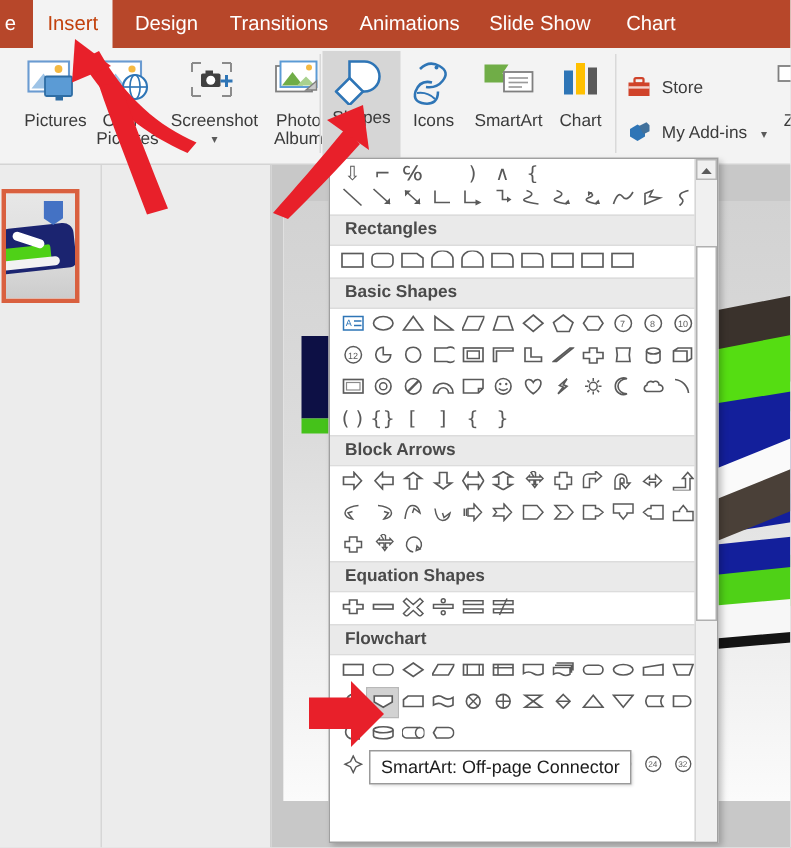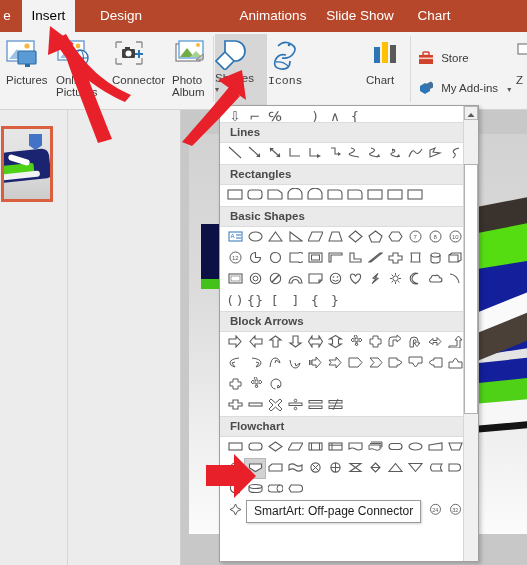--- a/index.html
+++ b/index.html
@@ -13,29 +13,29 @@
   #ribbon-tabs{
     position:absolute;left:0;top:0;width:527px;height:32px;
     background:#b7472a;
   }
   .tab{
     position:absolute;top:0;height:32px;line-height:32px;
     font-size:13.5px;color:#ffffff;text-align:center;white-space:nowrap;
     cursor:default;
   }
   .tab.active{
-    background:#f3f3f3;color:#000000;
+    background:#f3f3f3;color:#c2410c;
   }
   
   #ribbon-body{
     position:absolute;left:0;top:32px;width:527px;height:77px;
     background:#f3f3f3;border-bottom:1px solid #d4d4d4;
   }
   .rbtn{
-    position:absolute;color:#3b3b3b;font-size:11.5px;
+    position:absolute;text-align:center;color:#3b3b3b;font-size:11.5px;
     cursor:default;
   }
   .rbtn .lbl{display:block;line-height:12px;}
   .rbtn .ico{display:block;margin:0 auto;}
   #btn-shapes{background:#d6d6d6;}
   .grp-sep{
     position:absolute;top:4px;width:1px;height:66px;background:#d9d9d9;
   }
   .addin-row{
     position:absolute;font-size:11.5px;color:#3b3b3b;white-space:nowrap;
@@ -125,21 +125,22 @@
   #annot-1{left:28px;top:22px;}
   #annot-2{left:172px;top:66px;}
   #annot-3{left:206px;top:452px;}
 </style>
 </head>
 <body>
 
 <div id="ribbon-tabs">
   <div class="tab" style="left:-8px;width:30px;">e</div>
   <div class="tab active" style="left:22px;width:53px;">Insert</div>
-  <div class="tab" style="left:80px;width:62px;text-align:right;">Design</div>
+  <div class="tab" style="left:80px;width:62px;">Design</div>
+  <div class="tab" style="left:146px;width:80px;">Transitions</div>
   <div class="tab" style="left:230px;width:86px;">Animations</div>
   <div class="tab" style="left:320px;width:80px;">Slide Show</div>
   <div class="tab" style="left:404px;width:60px;">Chart</div>
 </div>
 
 <div id="ribbon-body">
 
   <div class="rbtn" style="left:6px;top:6px;width:62px;">
     <span class="ico">
       <svg width="38" height="34" viewBox="0 0 38 34">
@@ -176,21 +177,21 @@
         </g>
         <rect x="10" y="11" width="13" height="9" rx="1.2" fill="#404040"></rect>
         <rect x="13" y="9" width="5" height="2.5" fill="#404040"></rect>
         <circle cx="16.5" cy="15.5" r="3" fill="#fff"></circle>
         <g stroke="#2e75b6" stroke-width="2">
             <line x1="27" y1="12" x2="27" y2="20"></line>
             <line x1="23" y1="16" x2="31" y2="16"></line>
           </g>
       </svg>
     </span>
-    <span class="lbl">Connector</span>
+    <span class="lbl">Screenshot</span>
     <span class="lbl caret">▾</span>
   </div>
 
   <div class="rbtn" style="left:172px;top:6px;width:54px;">
     <span class="ico">
       <svg width="38" height="34" viewBox="0 0 38 34">
         <rect x="4" y="6" width="24" height="17" fill="#fff" stroke="#7f7f7f" stroke-width="1.2"></rect>
         <rect x="7" y="3" width="24" height="17" fill="#fff" stroke="#5b9bd5" stroke-width="1.3"></rect>
         <polygon points="8,19 15,10 22,19" fill="#70ad47"></polygon>
         <polygon points="18,19 24,13 30,19" fill="#a9d18e"></polygon>
@@ -209,32 +210,46 @@
     <span class="ico">
       <svg width="36" height="32" viewBox="0 0 36 32">
         <path d="M20 3 a10 10 0 0 1 0 20 h-10 v-20 z" fill="#fff" stroke="#2e75b6" stroke-width="1.7"></path>
         <polygon points="10,14 19,23 10,32 1,23" fill="#fff" stroke="#2e75b6" stroke-width="1.7"></polygon>
       </svg>
     </span>
     <span class="lbl">Shapes</span>
     <span class="lbl caret">▾</span>
   </div>
 
-  <div class="rbtn" style="left:268px;top:6px;width:42px;font-family:Liberation Mono, monospace;">
+  <div class="rbtn" style="left:268px;top:6px;width:42px;">
     <span class="ico">
       <svg width="38" height="34" viewBox="0 0 38 34">
         <path d="M10 8 q6 -6 13 -2 q7 4 2 10 q-4 5 -11 4" fill="none" stroke="#2e75b6" stroke-width="1.7"></path>
         <circle cx="21" cy="7" r="1.3" fill="#2e75b6"></circle>
         <path d="M18 17 q-8 -2 -11 6 q-2 7 6 8 q9 1 9 -8" fill="none" stroke="#2e75b6" stroke-width="1.7"></path>
         <path d="M8 24 q7 -1 12 4" fill="none" stroke="#2e75b6" stroke-width="1.3"></path>
       </svg>
     </span>
     <span class="lbl">Icons</span>
   </div>
 
+  <div class="rbtn" style="left:310px;top:6px;width:58px;">
+    <span class="ico">
+      <svg width="38" height="34" viewBox="0 0 38 34">
+        <path d="M3 5 h16 l-4 6 l4 6 h-16 z" fill="#70ad47"></path>
+        <rect x="16" y="10" width="19" height="13" fill="#fff" stroke="#7f7f7f" stroke-width="1.2"></rect>
+        <g stroke="#9a9a9a" stroke-width="1.1">
+          <line x1="19" y1="14" x2="32" y2="14"></line>
+          <line x1="19" y1="17" x2="32" y2="17"></line>
+          <line x1="19" y1="20" x2="28" y2="20"></line>
+        </g>
+      </svg>
+    </span>
+    <span class="lbl">SmartArt</span>
+  </div>
 
   <div class="rbtn" style="left:366px;top:6px;width:42px;">
     <span class="ico">
       <svg width="38" height="34" viewBox="0 0 38 34">
         <rect x="8" y="9" width="6" height="16" fill="#2e75b6"></rect>
         <rect x="16" y="4" width="6" height="21" fill="#ffc000"></rect>
         <rect x="24" y="7" width="6" height="18" fill="#595959"></rect>
       </svg>
     </span>
     <span class="lbl">Chart</span>
@@ -319,21 +334,20 @@
   <div class="sec-row" style="border-top:none;height:14px;overflow:hidden;">
     <span class="shape-cell"><span class="glyph">⇩</span></span>
     <span class="shape-cell"><span class="glyph">⌐</span></span>
     <span class="shape-cell"><span class="glyph">℅</span></span>
     <span class="shape-cell"></span>
     <span class="shape-cell"><span class="glyph">)</span></span>
     <span class="shape-cell"><span class="glyph">∧</span></span>
     <span class="shape-cell"><span class="glyph">{</span></span>
   </div>
 
-  <div class="sec-head">Lines</div>
   <div class="sec-row">
     <span class="shape-cell"><svg width="15" height="14">
           <line x1="1" y1="1" x2="13" y2="12" stroke="#5a5a5a" stroke-width="1.1"></line>
         </svg></span>
     <span class="shape-cell"><svg width="15" height="14">
           <line x1="1" y1="1" x2="12" y2="11" stroke="#5a5a5a" stroke-width="1.1"></line>
           <path d="M12 11 l-4 0 l4 -4 z" fill="#5a5a5a"></path>
         </svg></span>
     <span class="shape-cell"><svg width="15" height="14">
           <line x1="2" y1="2" x2="12" y2="11" stroke="#5a5a5a" stroke-width="1.1"></line>
@@ -642,20 +656,21 @@
         </svg></span>
     <span class="shape-cell"><svg width="15" height="13">
           <path d="M6 1 l1.5 -1 l1.5 1 v3 h3 v-1 l2 2 l-2 2 v-1 h-3 v3 h1 l-1.5 2 l-1.5 -2 h1 v-3 h-3 v1 l-2 -2 l2 -2 v1 h3 z" fill="none" stroke="#5a5a5a" stroke-width="0.9"></path>
         </svg></span>
     <span class="shape-cell"><svg width="15" height="13">
           <path d="M12 10 a5 5 0 1 0 -4.5 2" fill="none" stroke="#5a5a5a" stroke-width="1"></path>
           <path d="M12 10 l-2.5 1 l0.5 -3 z" fill="none" stroke="#5a5a5a" stroke-width="1"></path>
         </svg></span>
   </div>
 
+  <div class="sec-head">Equation Shapes</div>
   <div class="sec-row">
     <span class="shape-cell"><svg width="15" height="13">
           <path d="M5 2 h5 v3 h4 v3 h-4 v3 h-5 v-3 h-4 v-3 h4 z" fill="none" stroke="#5a5a5a" stroke-width="1.1"></path>
         </svg></span>
     <span class="shape-cell"><svg width="15" height="13">
           <rect x="1" y="5" width="13" height="3" fill="none" stroke="#5a5a5a" stroke-width="1.1"></rect>
         </svg></span>
     <span class="shape-cell"><svg width="15" height="13">
           <path d="M3 1 l4.5 4 l4.5 -4 l2 2 l-4 4 l4 4 l-2 2 l-4.5 -4 l-4.5 4 l-2 -2 l4 -4 l-4 -4 z" fill="none" stroke="#5a5a5a" stroke-width="1"></path>
         </svg></span>

